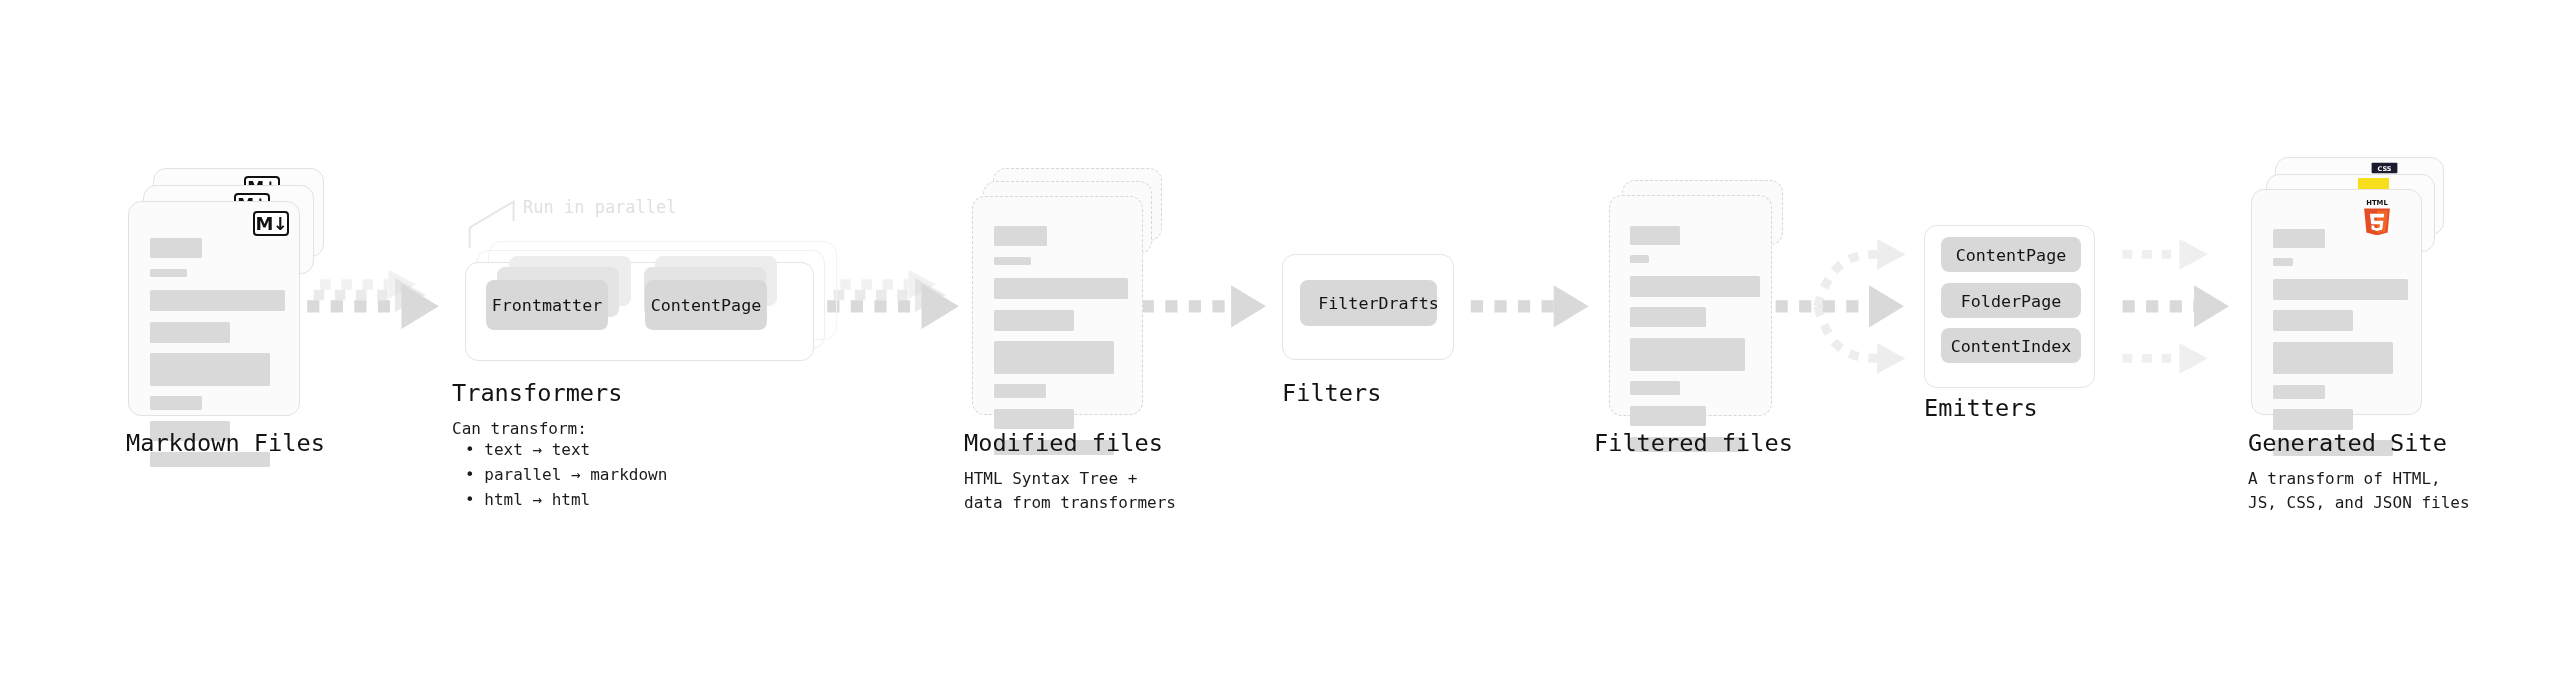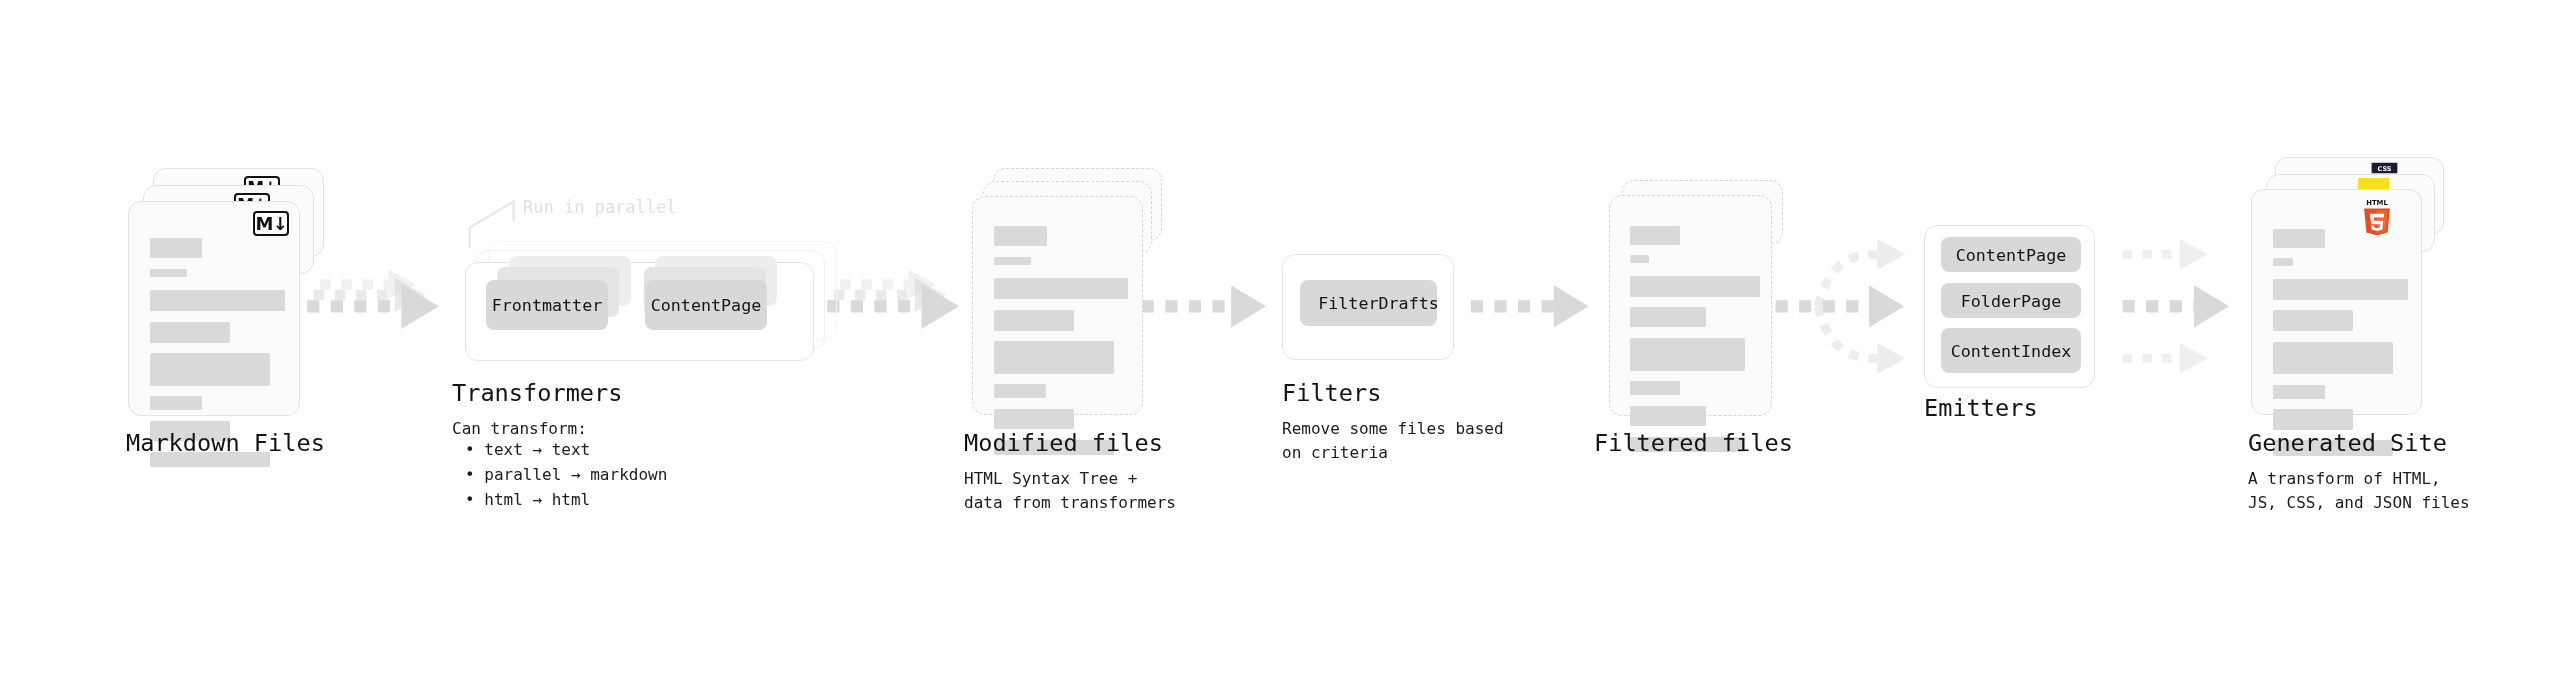--- a/index.html
+++ b/index.html
@@ -242,22 +242,20 @@
   </div>
   <div class="caption-title" style="left:964px; top:429px;">Modified files</div>
   <div class="caption-sub" style="left:964px; top:467px;">HTML Syntax Tree +
 data from transformers</div>
 
   <div>
     <div class="group-box" style="left:1282px; top:254px; width:172px; height:106px;"></div>
     <div class="pill" style="left:1300px; top:280px; width:137px; height:46px;padding-left:20px;">FilterDrafts</div>
   </div>
   <div class="caption-title" style="left:1282px; top:379px;">Filters</div>
-  <div class="caption-sub" style="left:1282px; top:417px;">Remove some files based
-on criteria</div>
 
   <div class="file-stack">
     <div class="card dashed" style="left:1622px; top:180px; width:161px; height:65px;"></div>
     <div class="card dashed" style="left:1609px; top:195px; width:163px; height:221px;">
       <div class="card-body" style="top:30px; left:19.5px;">
         <div class="bar" style="width:50px; height:18.7px;"></div>
         <div class="bar s-tiny" style="width:19.5px; height:7.3px;"></div>
         <div class="bar" style="width:130px; height:21px;"></div>
         <div class="bar" style="width:76px; height:20.3px;"></div>
         <div class="bar" style="width:115px; height:32.5px;"></div>
@@ -266,21 +264,21 @@
         <div class="bar" style="width:115px; height:15.4px;"></div>
       </div>
     </div>
   </div>
   <div class="caption-title" style="left:1594px; top:429px;">Filtered files</div>
 
   <div>
     <div class="group-box" style="left:1924px; top:225px; width:171px; height:163px;"></div>
     <div class="pill" style="left:1941px; top:237px; width:140px; height:35px;">ContentPage</div>
     <div class="pill" style="left:1941px; top:283px; width:140px; height:35px;">FolderPage</div>
-    <div class="pill" style="left:1941px; top:328px; width:140px; height:45px;">ContentIndex</div>
+    <div class="pill" style="left:1941px; top:328px; width:140px; height:35px;">ContentIndex</div>
   </div>
   <div class="caption-title" style="left:1924px; top:394px;">Emitters</div>
 
   <div class="file-stack">
 
     <div class="card" style="left:2275px; top:157px; width:169px; height:78px; background:#fcfcfc;"></div>
     <div class="badge" style="left:2370px; top:161px; width:29px; height:18px;">
       <svg viewBox="0 0 36 22" width="29" height="18">
         <rect x="2" y="2" width="32" height="13" rx="1" fill="#1b1b2f"></rect>
         <text x="18" y="12.5" font-size="8" fill="#ffffff" text-anchor="middle" font-family="DejaVu Sans, Liberation Sans, sans-serif" font-weight="bold">CSS</text>

